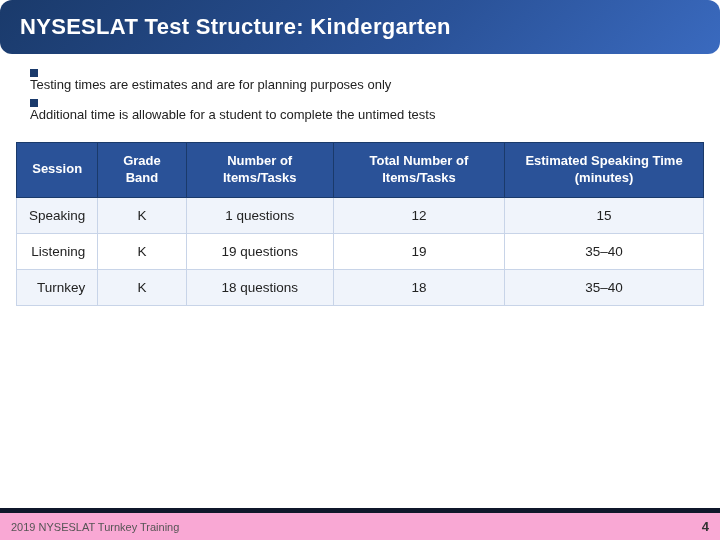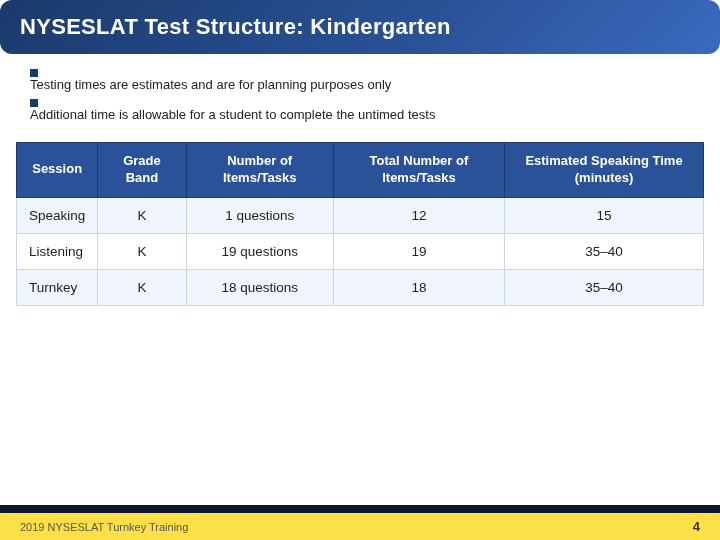--- a/index.html
+++ b/index.html
@@ -89,32 +89,32 @@
       background: #fff;
     }
     tbody td {
       padding: 10px 12px;
       font-size: 13.5px;
       color: #222;
       border: 1px solid #c8d4e8;
       text-align: center;
     }
     tbody td.session-cell {
-      text-align: left;
+      text-align: right;
       font-weight: 500;
     }
 
     
     .footer {
       display: flex;
       justify-content: space-between;
       align-items: center;
-      padding: 6px 20px;
-      border-top: 8px solid #0f172a;
-      background: #fde047;
+      padding: 6px 11px;
+      border-top: 5px solid #0f172a;
+      background: #f9a8d4;
     }
     .footer-text {
       font-size: 11px;
       color: #555;
     }
     .footer-page {
       font-size: 13px;
       color: #333;
       font-weight: bold;
     }

